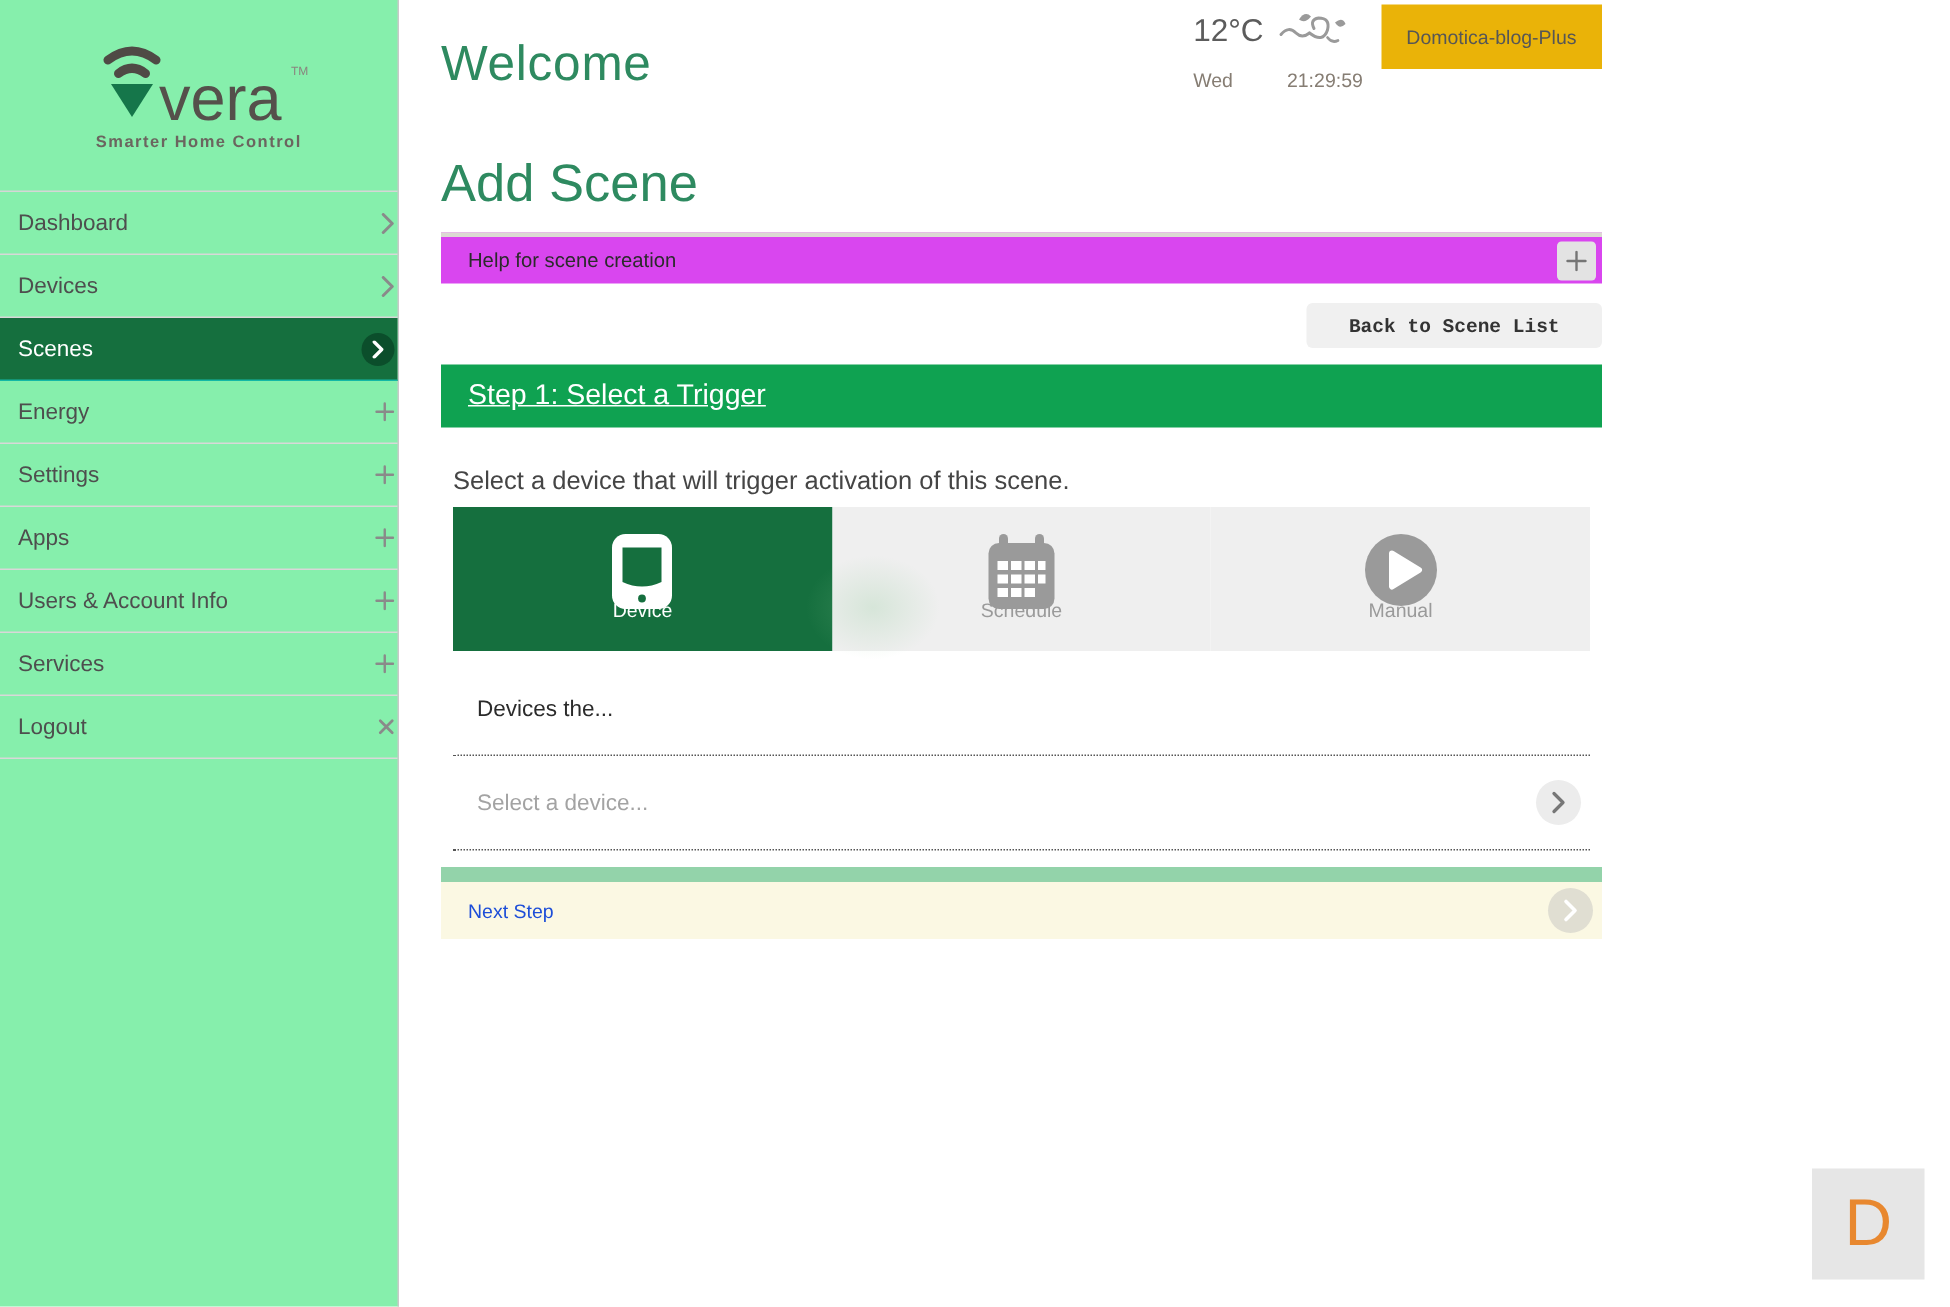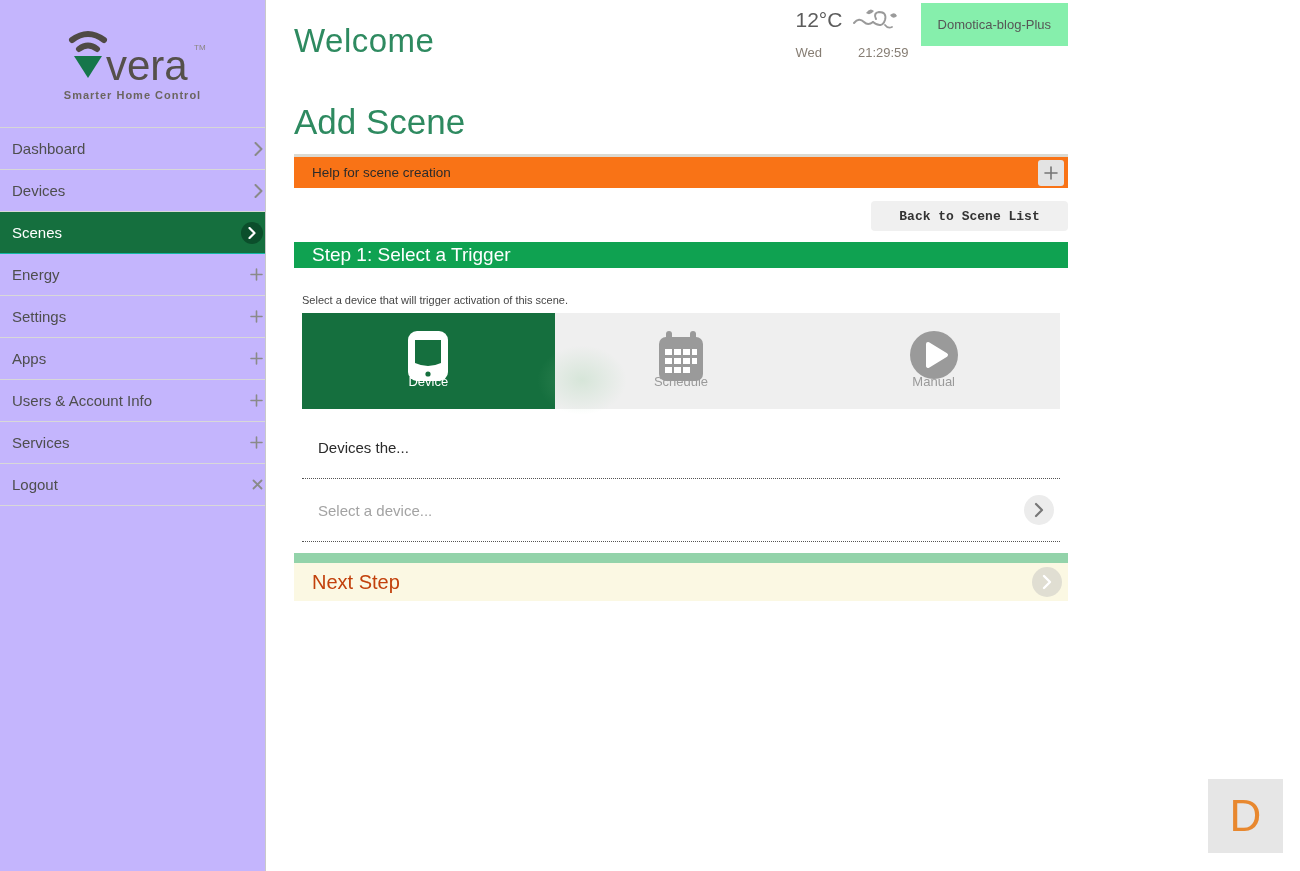--- a/index.html
+++ b/index.html
@@ -1,21 +1,21 @@
 <!DOCTYPE html>
 <html><head>
 <meta charset="utf-8">
 <style>
   * { margin:0; padding:0; box-sizing:border-box; }
   html,body { width:1300px; height:871px; background:#ffffff; overflow:hidden;
     font-family:"Liberation Sans", sans-serif; }
 
   
   .sidebar { position:absolute; left:0; top:0; width:266px; height:871px;
-    background:#c4b5fd; border-right:1px solid #c9c9c9; }
+    background:#86efac; border-right:1px solid #c9c9c9; }
   .logo-block { height:128px; display:flex; flex-direction:column;
     align-items:center; justify-content:center; border-bottom:1px solid #d6d6d6; }
   .logo-svg { display:block; }
   .logo-tagline { font-size:11px; font-weight:bold; color:#6b655f; letter-spacing:1px; margin-top:1px; }
   .nav { list-style:none; }
   .nav-item { height:42px; display:flex; align-items:center; justify-content:space-between;
     padding:0 2px 0 12px; border-bottom:1px solid #d8d8d8; cursor:pointer;
     font-size:15px; color:#4e4e4e; }
   .nav-item .glyph { color:#8a8a8a; font-size:15px; display:flex; align-items:center; }
   .nav-item.selected { background:#156f3e; color:#ffffff; border-bottom:1px solid #14b8a6; }
@@ -25,41 +25,41 @@
   
   .main { position:absolute; left:294px; top:0; width:774px; }
 
   .header-row { display:flex; justify-content:space-between; align-items:flex-end; }
   .welcome { font-size:33px; font-weight:300; color:#2e8a60; letter-spacing:0.5px; }
   .weather-wrap { display:flex; align-items:flex-start; gap:8px; margin-top:3px; }
   .weather-left { text-align:left; }
   .temp-row { display:flex; align-items:center; gap:10px; }
   .temp { font-size:21px; color:#5c5c5c; }
   .day-time-row { display:flex; gap:36px; margin-top:8px; font-size:13px; color:#867d73; }
-  .controller-box { background:#86efac; border-radius:0; padding:14px 17px;
+  .controller-box { background:#eab308; border-radius:0; padding:14px 17px;
     font-size:13px; color:#565656; margin-left:4px; cursor:pointer; }
 
   .page-title { font-size:35px; font-weight:300; color:#2e8a60; margin-top:42px; }
 
-  .help-bar { margin-top:12px; height:34px; background:#f97316; border-top:3px solid #dbdad2;
+  .help-bar { margin-top:12px; height:34px; background:#d946ef; border-top:3px solid #dbdad2;
     display:flex; align-items:center; justify-content:space-between; padding:0 4px 0 18px; }
   .help-label { font-size:13.5px; color:#2b2b2b; }
   .help-plus { width:26px; height:26px; background:#e3e3e3; border-radius:3px; border:none;
     color:#6f6f6f; font-size:19px; line-height:24px; cursor:pointer; display:flex;
     align-items:center; justify-content:center; }
 
   .back-row { display:flex; justify-content:flex-end; margin-top:13px; }
   .back-btn { width:197px; height:30px; background:#f0f0f0; border:none; border-radius:4px;
     font-family:Liberation Mono, monospace; font-size:13px; font-weight:bold; color:#333;
     cursor:pointer; }
 
-  .step-bar { margin-top:11px; height:26px; background:#0fa251; color:#ffffff;
-    display:flex; align-items:center; padding-left:18px; font-size:19px; font-weight:300; }
-
-  .instruction { margin:26px 0 7px 8px; font-size:11px; color:#454545; }
+  .step-bar { margin-top:11px; height:42px; background:#0fa251; color:#ffffff;
+    display:flex; align-items:center; padding-left:18px; font-size:19px; font-weight:300;text-decoration:underline; }
+
+  .instruction { margin:26px 0 7px 8px; font-size:17px; color:#454545; }
 
   .tiles { margin:0 8px; display:flex; height:96px; }
   .tile { flex:1; background:#efefef; display:flex; flex-direction:column; align-items:center;
     justify-content:flex-end; padding-bottom:20px; cursor:pointer; position:relative; }
   .tile .tile-icon { position:absolute; top:16px; left:50%; transform:translateX(-50%); }
   .tile-label { font-size:13px; color:#9a9a9a; }
   .tile.selected { background:#156f3e; }
   .tile.selected .tile-label { color:#ffffff; }
   .tile-watermark { position:absolute; left:-18px; bottom:-6px; width:90px; height:70px;
     background:radial-gradient(ellipse at center, rgba(140,200,150,0.25) 0%, rgba(140,200,150,0) 70%);
@@ -70,21 +70,21 @@
   .dotted.first { margin-top:22px; }
   .select-row { margin:0 8px; height:62px; display:flex; align-items:center;
     justify-content:space-between; padding:0 6px 0 16px; cursor:pointer; }
   .select-label { font-size:15px; color:#a3a3a3; }
   .chev-circle { width:30px; height:30px; border-radius:50%; background:#ececec;
     display:flex; align-items:center; justify-content:center; }
 
   .progress-bar { margin-top:11px; height:10px; background:#93d3aa; }
   .next-row { height:38px; background:#fbf8e3; display:flex; align-items:center;
     justify-content:space-between; padding:0 6px 0 18px; cursor:pointer; }
-  .next-label { font-size:20px; color:#c2410c; }
+  .next-label { font-size:13px; color:#1d4ed8; }
   .next-circle { width:30px; height:30px; border-radius:50%; background:#e0ded2;
     display:flex; align-items:center; justify-content:center; }
 
   .avatar { position:absolute; left:1208px; top:779px; width:75px; height:74px;
     background:#e6e6e6; display:flex; align-items:center; justify-content:center; cursor:pointer; }
   .avatar-letter { font-size:44px; font-weight:300; color:#e8882f; }
 </style>
 </head>
 <body>
 

